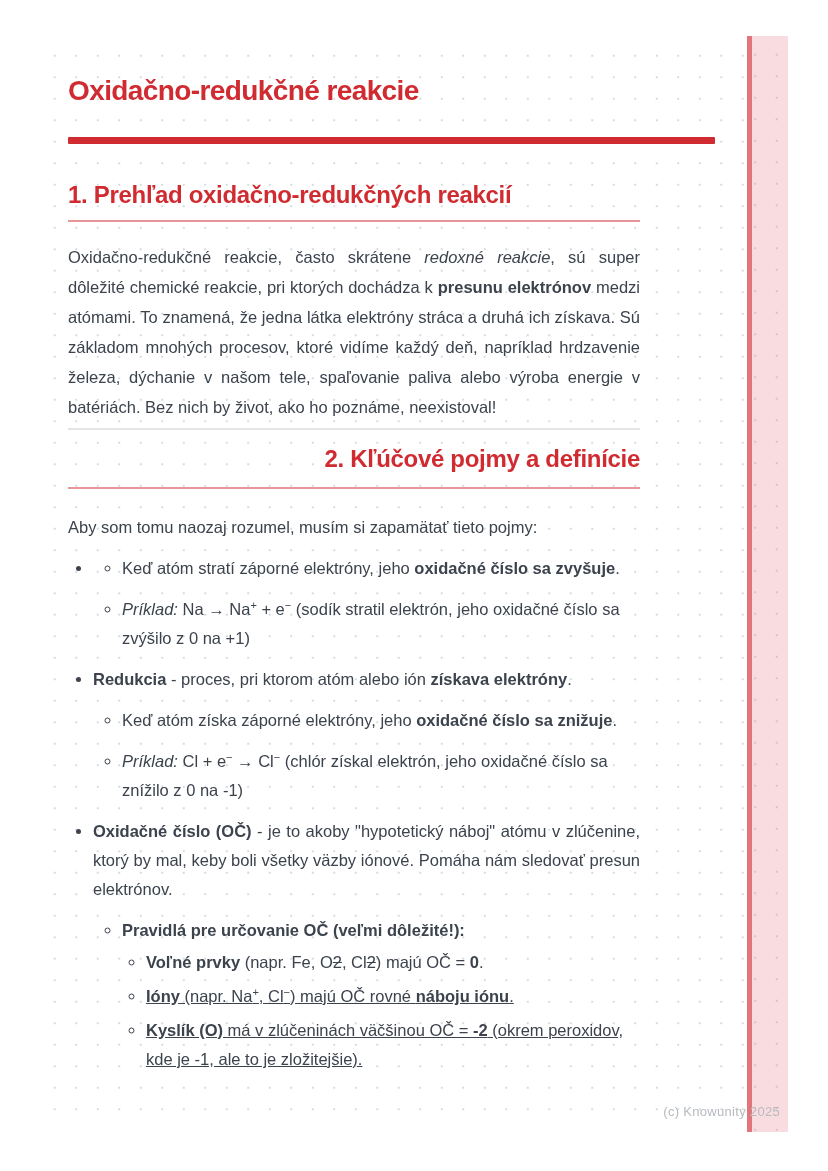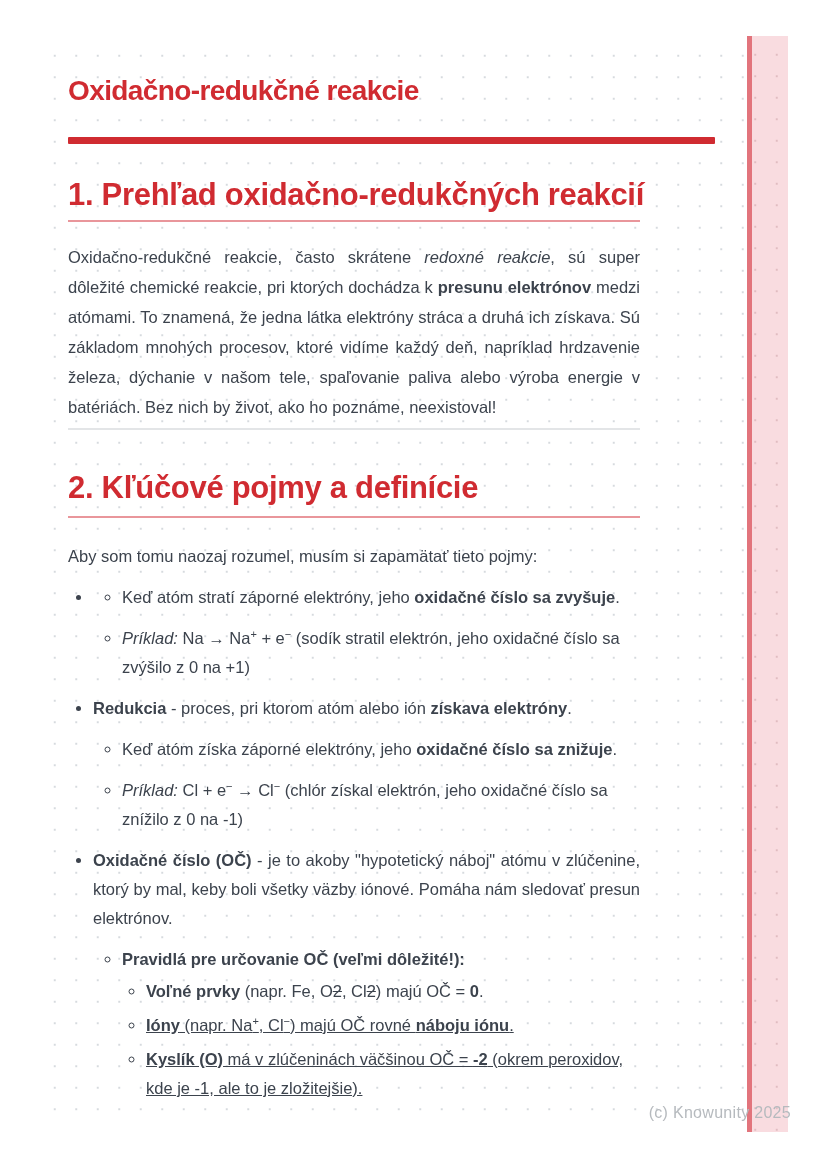--- a/index.html
+++ b/index.html
@@ -25,47 +25,46 @@
     background-position: 14px 8px;
     background-color: var(--stripe_fill, #f9dce0);
   }
   .content { position: absolute; left: 68px; top: 0; width: 572px; }
   h1 {
     margin: 71px 0 0; font-size: 28px; line-height: 40px; font-weight: bold;
     color: var(--accent_red, #d02b31); letter-spacing: -0.6px; white-space: nowrap;
   }
   .rule-thick { margin-top: 26px; width: 647px; height: 7px; background: var(--accent_red, #d02b31); border-radius: 1px; }
   h2 {
-    margin: 0; font-size: 31px; line-height: 30px; font-weight: bold;
+    margin: 0; font-size: 24px; line-height: 30px; font-weight: bold;
     color: var(--accent_red, #d02b31); letter-spacing: -0.3px; white-space: nowrap;
   }
   .h2-first { margin-top: 36px; }
-  .h2-second { margin-top: 43px; }
+  .h2-second { margin-top: 14px; text-align: right; }
   .rule-thin { height: 2px; width: 100%; background: var(--rule_light_red, #e9969b); }
   .rule-first { margin-top: 10px; }
   .rule-second { margin-top: 13px; }
   .para { margin: 20px 0 0; font-size: 16.5px; line-height: 30px; text-align: justify; }
   .divider { margin-top: 6px; height: 2px; width: 100%; background: var(--divider_gray, #e3e5e7); }
   .intro { margin: 24px 0 0; font-size: 16.5px; line-height: 29px; }
   ul { margin: 0; padding: 0 0 0 25px; font-size: 16.5px; line-height: 29px; }
   ul.l1 { margin-top: 10px; list-style: disc; }
   ul.l1 > li { text-align: justify; }
   ul.l1 > li + li { margin-top: 12px; }
   ul.l2 { margin-top: 12px; padding-left: 29px; list-style: circle; }
   ul.l2 > li { text-align: left; }
   ul.l2 > li + li { margin-top: 12px; }
   ul.l3 { margin-top: 3px; padding-left: 24px; list-style: circle; }
   ul.l3 > li + li { margin-top: 5px; text-decoration: underline; }
   li::marker { color: var(--body_text, #3c434d); }
   sup { font-size: 11px; line-height: 0; }
   .footer {
     position: absolute; top: 1104px; left: 0; width: 780px; z-index: 5;
-    text-align: right; font-size: 16px; letter-spacing: 0.3px;
+    text-align: right; font-size: 13px; letter-spacing: 0.3px;
     color: var(--footer_gray, #b6babe);
-    padding-left: 11px;
   }
 </style>
 </head>
 <body>
 
 <div class="dot-grid"></div>
 <div class="stripe"></div>
 
 <div class="content">
   <h1>Oxidačno-redukčné reakcie</h1>

